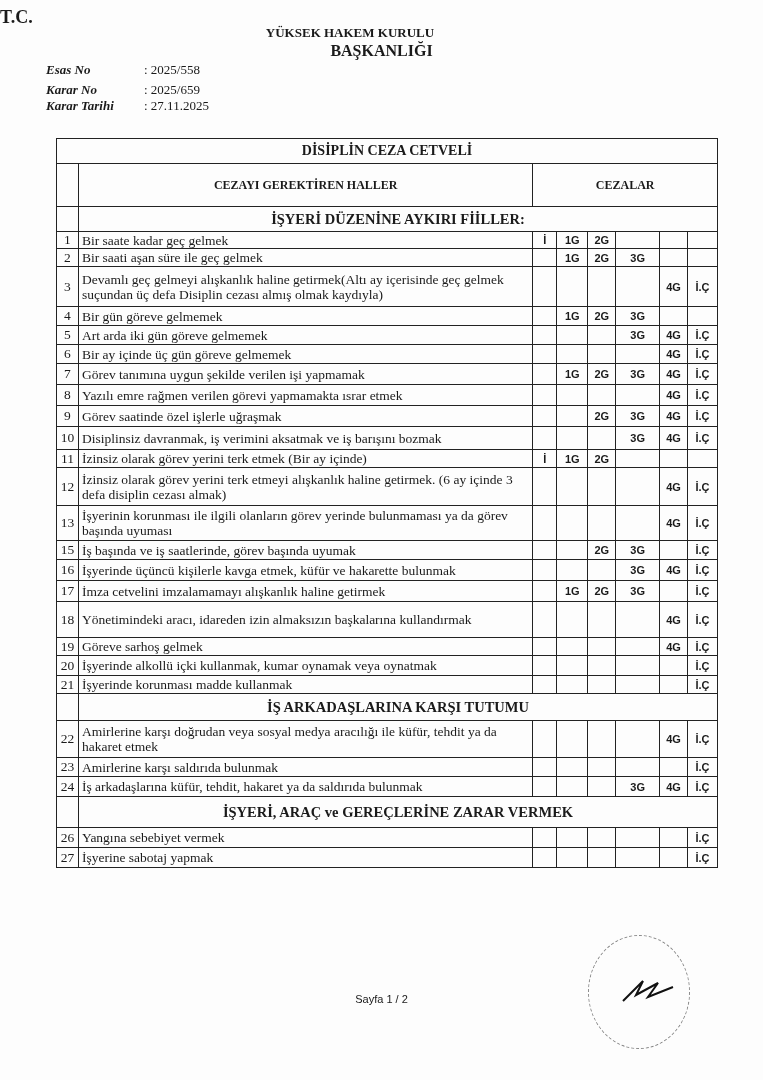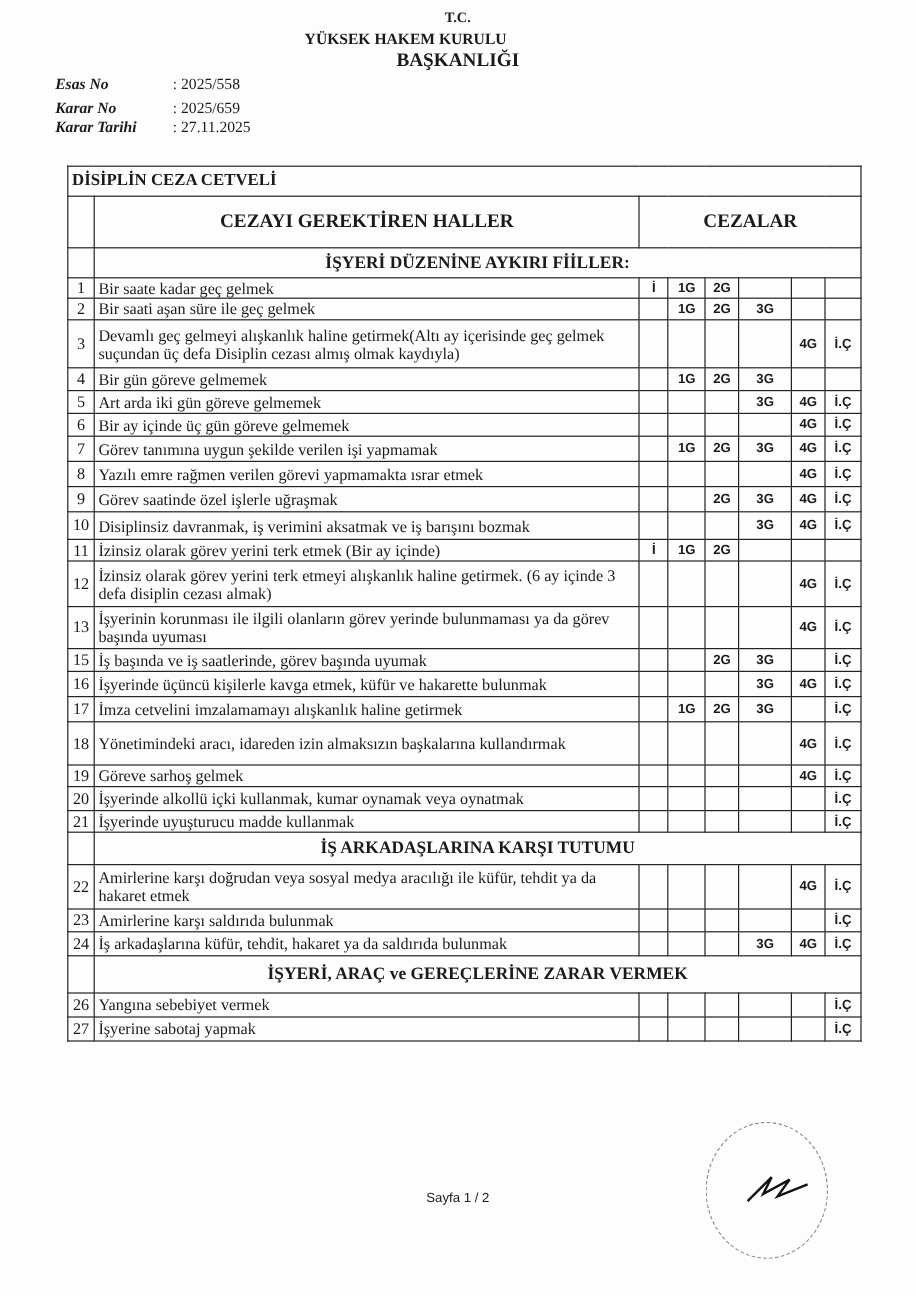--- a/index.html
+++ b/index.html
@@ -1,30 +1,30 @@
 <!DOCTYPE html>
 <html><head>
 <meta charset="utf-8">
 <style>
   html, body { margin:0; padding:0; }
   body { width:763px; height:1080px; background:#fdfdfd; position:relative; overflow:hidden; font-family:"Liberation Serif", serif; color:#1a1a1a; }
   .hdr { position:absolute; left:0; width:763px; text-align:center; font-weight:bold; }
-  .hdr .l1 { position:absolute; top:7px; left:0; width:763px; text-align:center; font-size:12px; }
-  .hdr .l2 { position:absolute; top:25px; left:0; width:676px; text-align:center; font-size:13px; }
+  .hdr .l1 { position:absolute; top:7px; left:0; width:763px; text-align:left; font-size:18px; }
+  .hdr .l2 { position:absolute; top:25px; left:12px; width:676px; text-align:center; font-size:13px; }
   .hdr .l3 { position:absolute; top:42px; left:0; width:763px; text-align:center; font-size:16px; }
   .meta { position:absolute; left:46px; font-size:13px; }
   .meta .k { position:absolute; left:0; font-weight:bold; white-space:nowrap;font-style:italic; }
   .meta .v { position:absolute; left:98px; white-space:nowrap; }
   table { position:absolute; left:56px; top:138px; width:662px; border-collapse:collapse; font-size:13.5px; }
   td { border:1px solid #222; padding:0 3px; vertical-align:middle; }
   .num { width:15px; text-align:center; font-size:13.5px; }
   .desc { line-height:15px; }
   .pc { text-align:center; font-family:"Liberation Sans", sans-serif; font-weight:bold; font-size:11px; padding:0; }
-  .title-row td { font-weight:bold; font-size:14px; height:24px; }
-  .colhead td { text-align:center; font-weight:bold; font-size:16px; height:42px; }
+  .title-row td { text-align:center; font-weight:bold; font-size:14px; height:24px; }
+  .colhead td { text-align:center; font-weight:bold; font-size:12px; height:42px; }
   .section td.sec { text-align:center; font-weight:bold; font-size:14.5px; }
   .footer { position:absolute; top:993px; left:0; width:763px; text-align:center; font-family:"Liberation Sans", sans-serif; font-size:11px; }
   .stamp { position:absolute; left:588px; top:935px; width:100px; height:112px; border:1px dashed #888; border-radius:50%; }
   .sig { position:absolute; left:618px; top:975px; width:60px; height:30px; }
 </style>
 </head>
 <body>
 
 <div class="hdr">
   <div class="l1">T.C.</div>
@@ -254,21 +254,21 @@
         <td class="desc">İşyerinde alkollü içki kullanmak, kumar oynamak veya oynatmak</td>
         <td class="pc"></td>
         <td class="pc"></td>
         <td class="pc"></td>
         <td class="pc"></td>
         <td class="pc"></td>
         <td class="pc">İ.Ç</td>
       </tr>
       <tr style="height: 18px;">
         <td class="num">21</td>
-        <td class="desc">İşyerinde uyuşturucu madde kullanmak</td>
+        <td class="desc">İşyerinde korunması madde kullanmak</td>
         <td class="pc"></td>
         <td class="pc"></td>
         <td class="pc"></td>
         <td class="pc"></td>
         <td class="pc"></td>
         <td class="pc">İ.Ç</td>
       </tr>
       <tr class="section">
         <td></td>
         <td colspan="7" class="sec" style="height: 26px;">İŞ ARKADAŞLARINA KARŞI TUTUMU</td>

